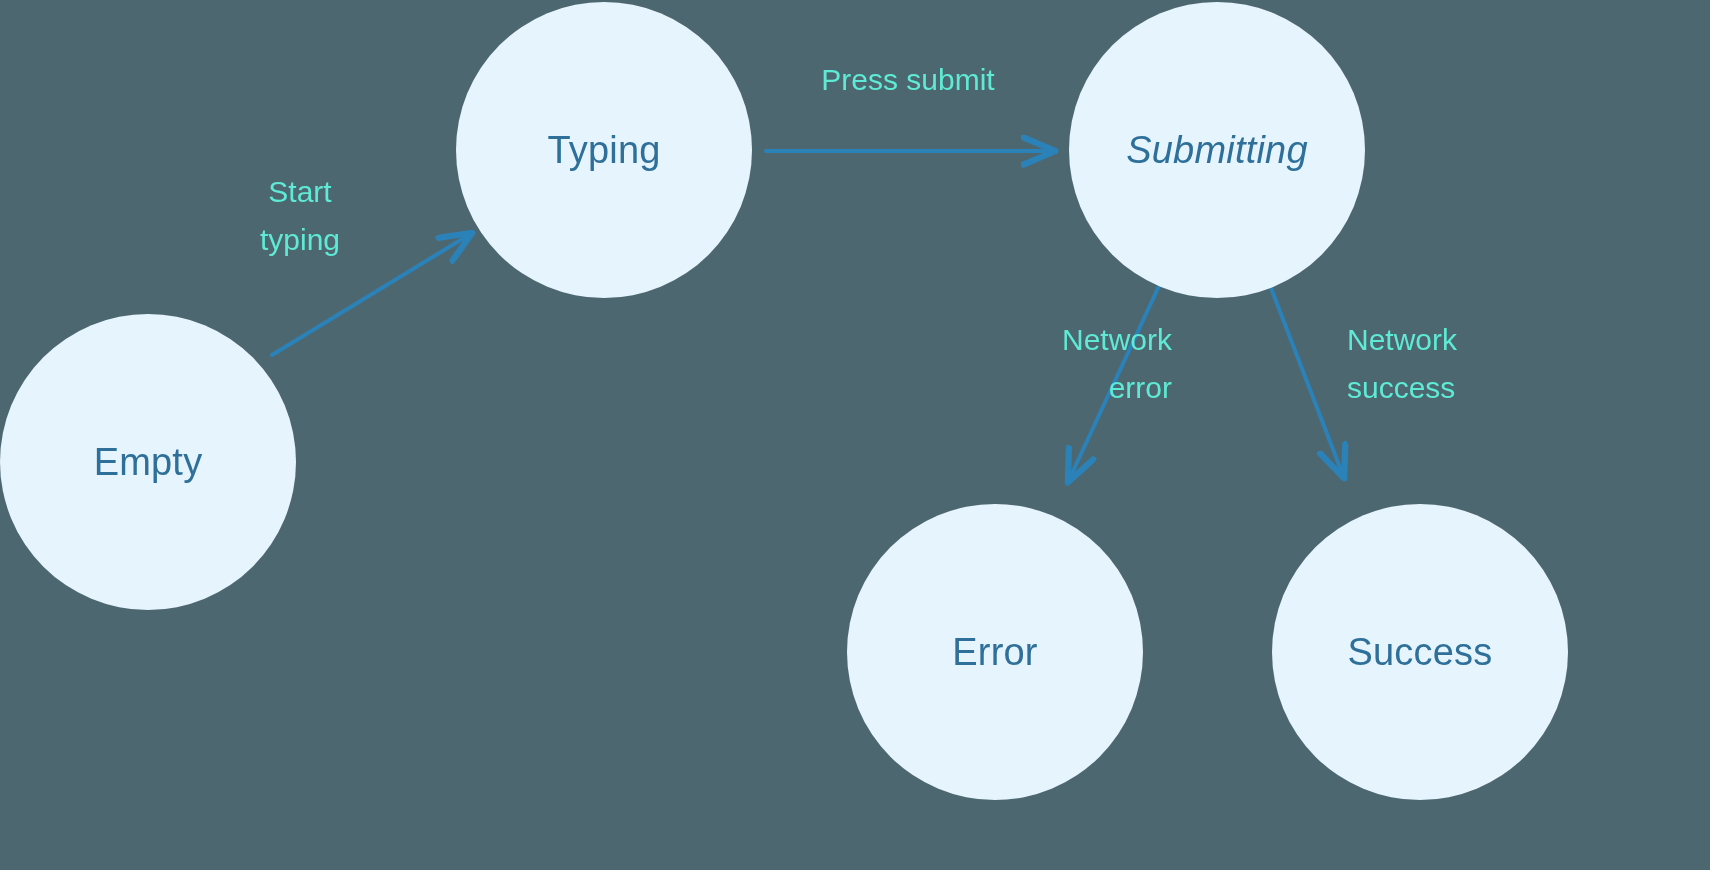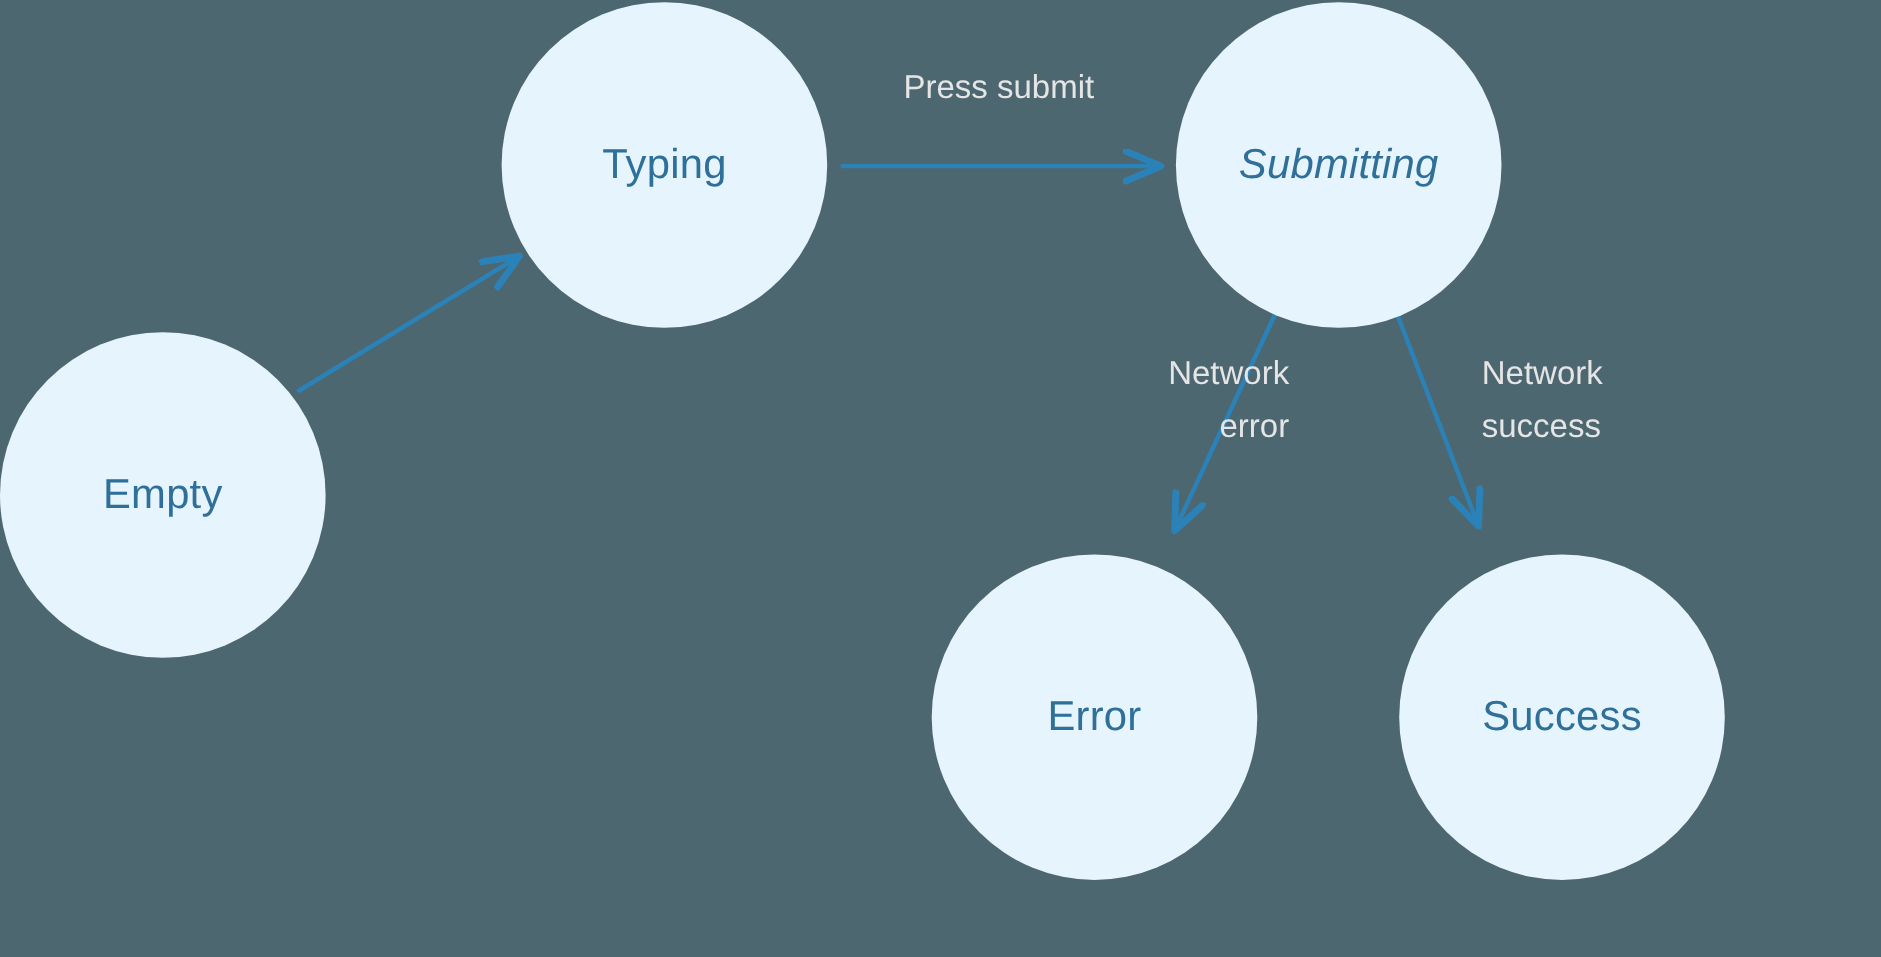--- a/index.html
+++ b/index.html
@@ -35,21 +35,21 @@
   .node-label {
     color: #2e7099;
     font-size: 38px;
     font-family: "Liberation Sans", sans-serif;
     letter-spacing: 0.2px;
     white-space: nowrap;
     line-height: 1;
   }
   .edge-label {
     position: absolute;
-    color: #e5e5e5;
+    color: #5eead4;
     font-size: 30px;
     font-family: "Liberation Sans", sans-serif;
     line-height: 48px;
     white-space: nowrap;
   }
   .edge-label.align-right { text-align: right; }
   .edge-label.align-center { text-align: center; }
   .edge-label.align-left  { text-align: left; }
 </style>
 </head>
@@ -66,40 +66,44 @@
 
     <line x1="272" y1="355" x2="472" y2="233" stroke="#2b82b8" stroke-width="4" stroke-linecap="round" marker-end="url(#arrowhead)"></line>
 
     <line x1="766" y1="151" x2="1055" y2="151" stroke="#2b82b8" stroke-width="4" stroke-linecap="round" marker-end="url(#arrowhead)"></line>
 
     <line x1="1159" y1="286" x2="1068" y2="482" stroke="#2b82b8" stroke-width="4" stroke-linecap="round" marker-end="url(#arrowhead)"></line>
 
     <line x1="1271" y1="288" x2="1344" y2="478" stroke="#2b82b8" stroke-width="4" stroke-linecap="round" marker-end="url(#arrowhead)"></line>
   </svg>
 
-  <div class="node" style="left:0px; top:302px; width:296px; height:296px;align-items:center;">
+  <div class="node" style="left:0px; top:314px; width:296px; height:296px;align-items:center;">
     <span class="node-label">Empty</span>
   </div>
 
   <div class="node" style="left:456px; top:2px; width:296px; height:296px;">
     <span class="node-label">Typing</span>
   </div>
 
   <div class="node" style="left:1069px; top:2px; width:296px; height:296px;font-style:italic;">
     <span class="node-label">Submitting</span>
   </div>
 
   <div class="node" style="left:847px; top:504px; width:296px; height:296px;">
     <span class="node-label">Error</span>
   </div>
 
   <div class="node" style="left:1272px; top:504px; width:296px; height:296px;">
     <span class="node-label">Success</span>
   </div>
 
+  <div class="edge-label align-center" style="left:200px; top:168px; width:200px;">
+    <div>Start</div>
+    <div>typing</div>
+  </div>
 
   <div class="edge-label align-center" style="left:778px; top:56px; width:260px;">
     <div>Press submit</div>
   </div>
 
   <div class="edge-label align-right" style="left:872px; top:316px; width:300px;">
     <div>Network</div>
     <div>error</div>
   </div>
 

